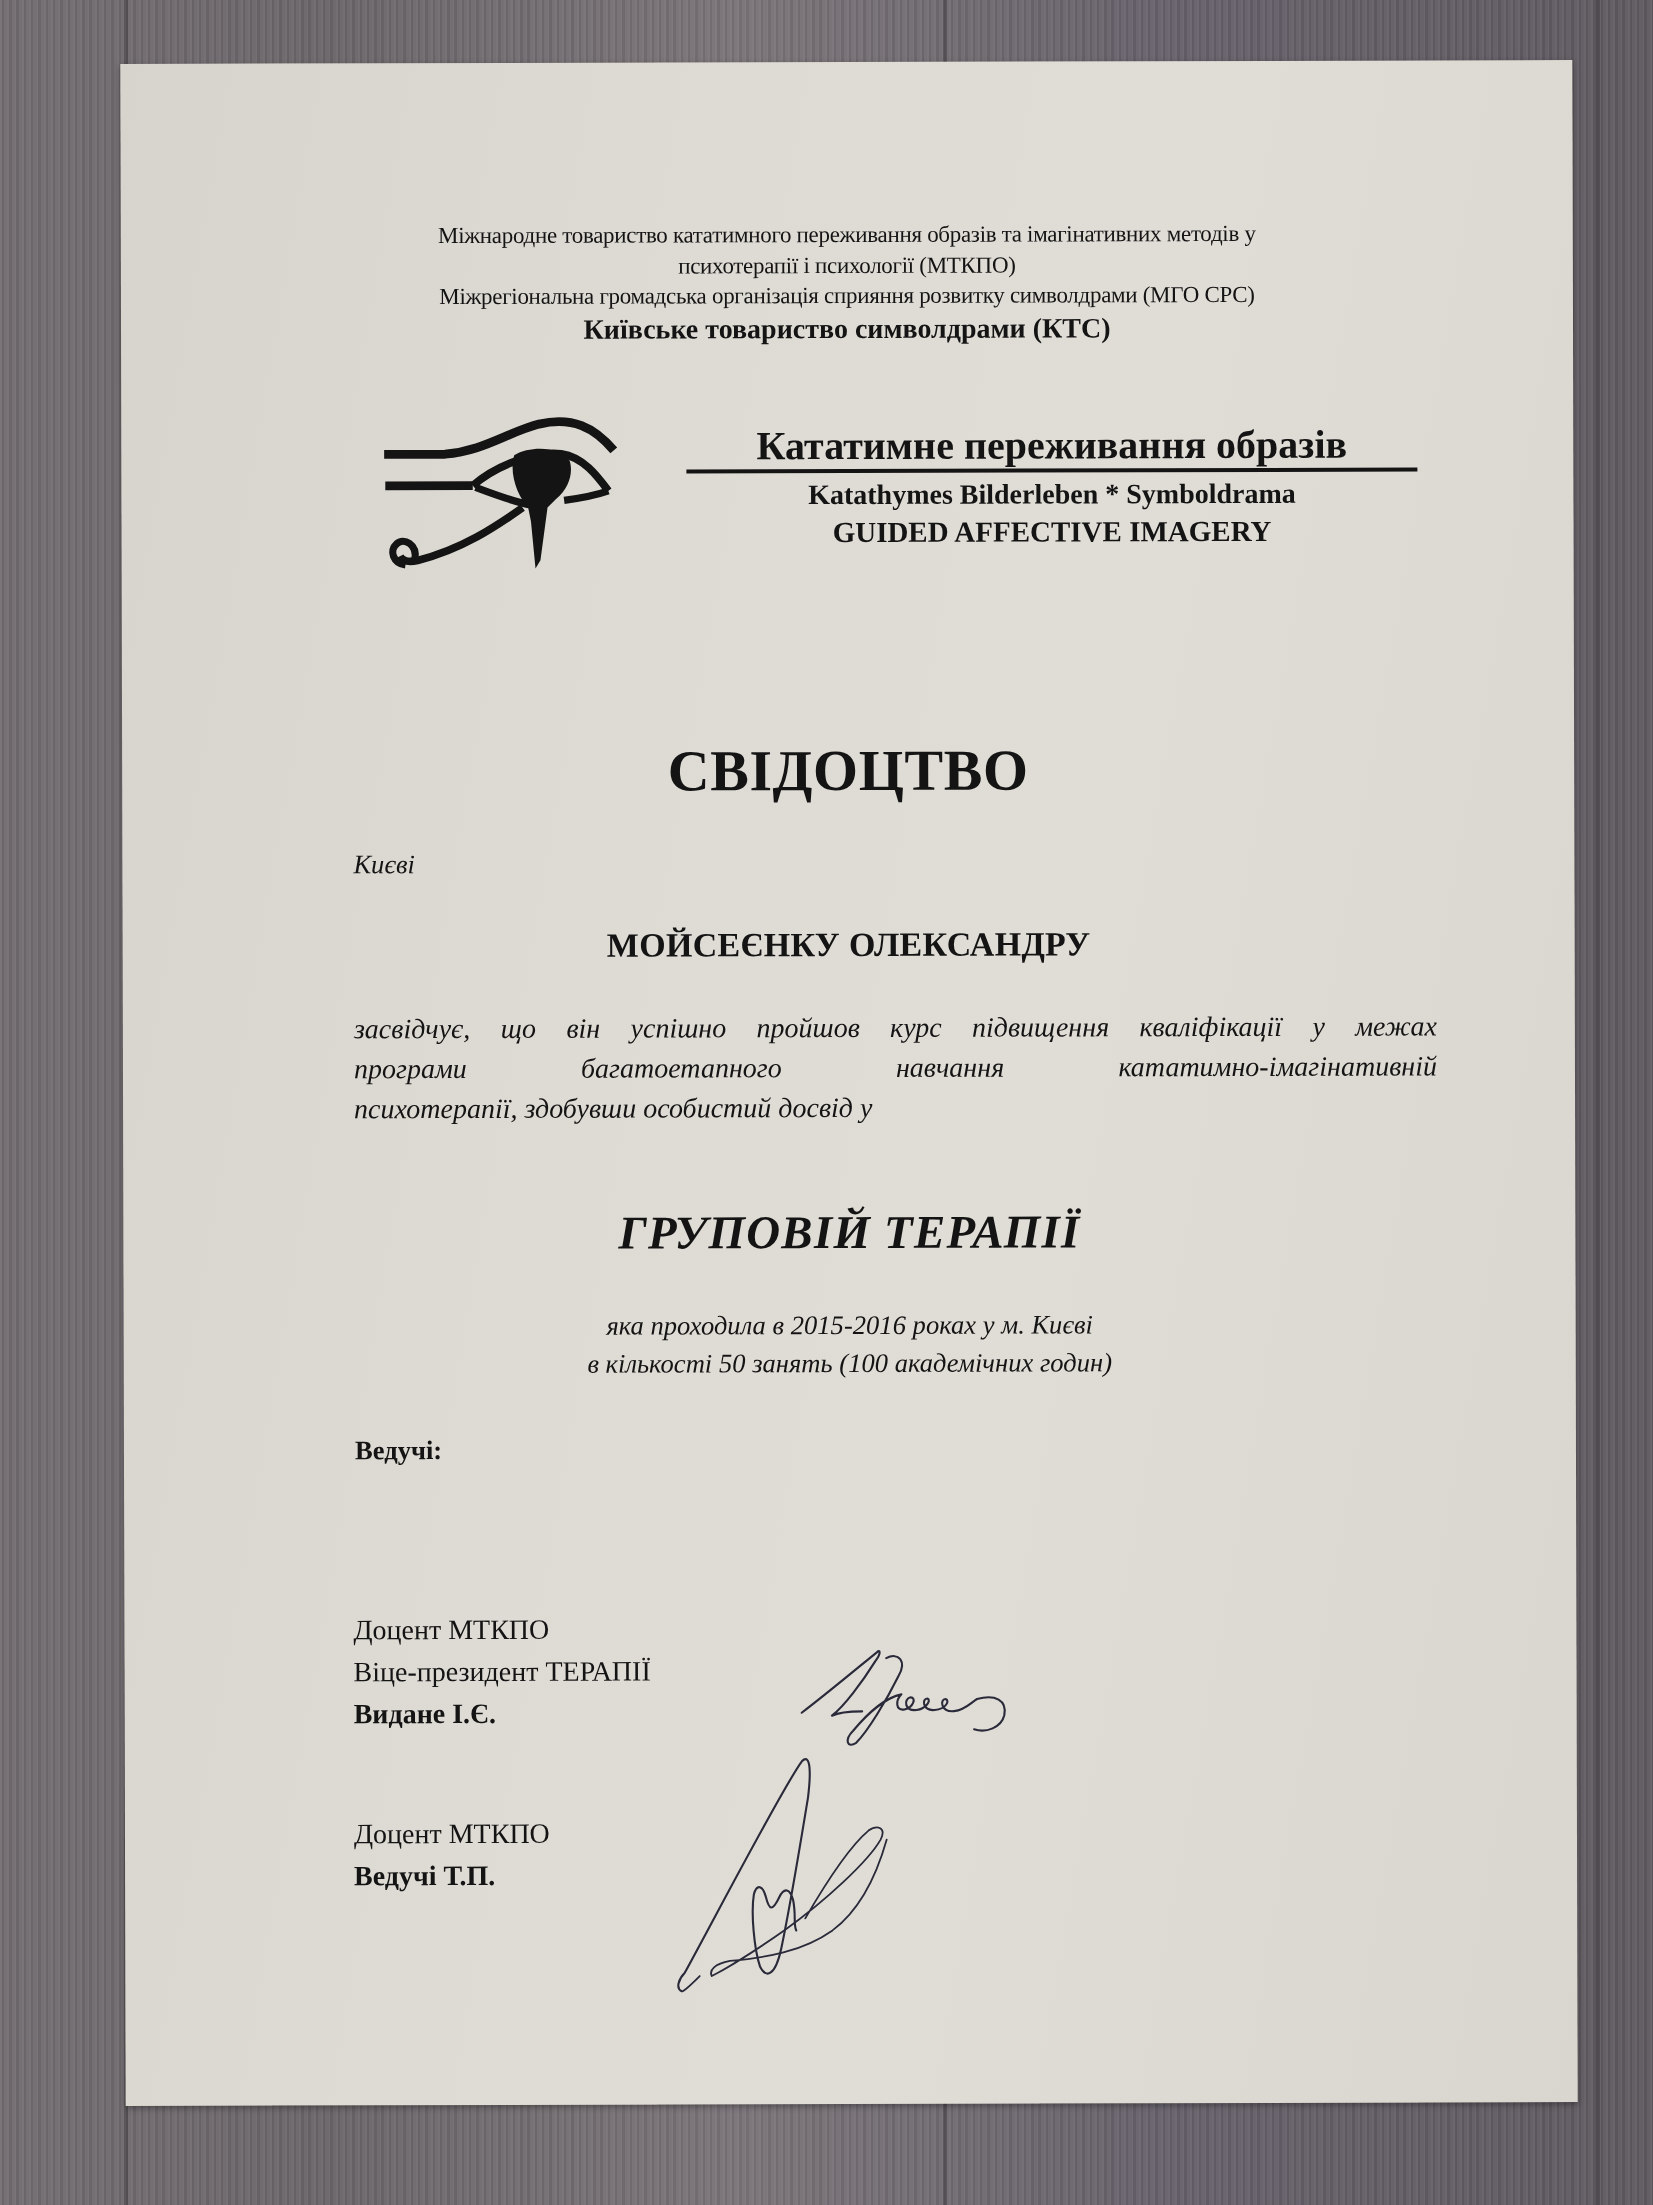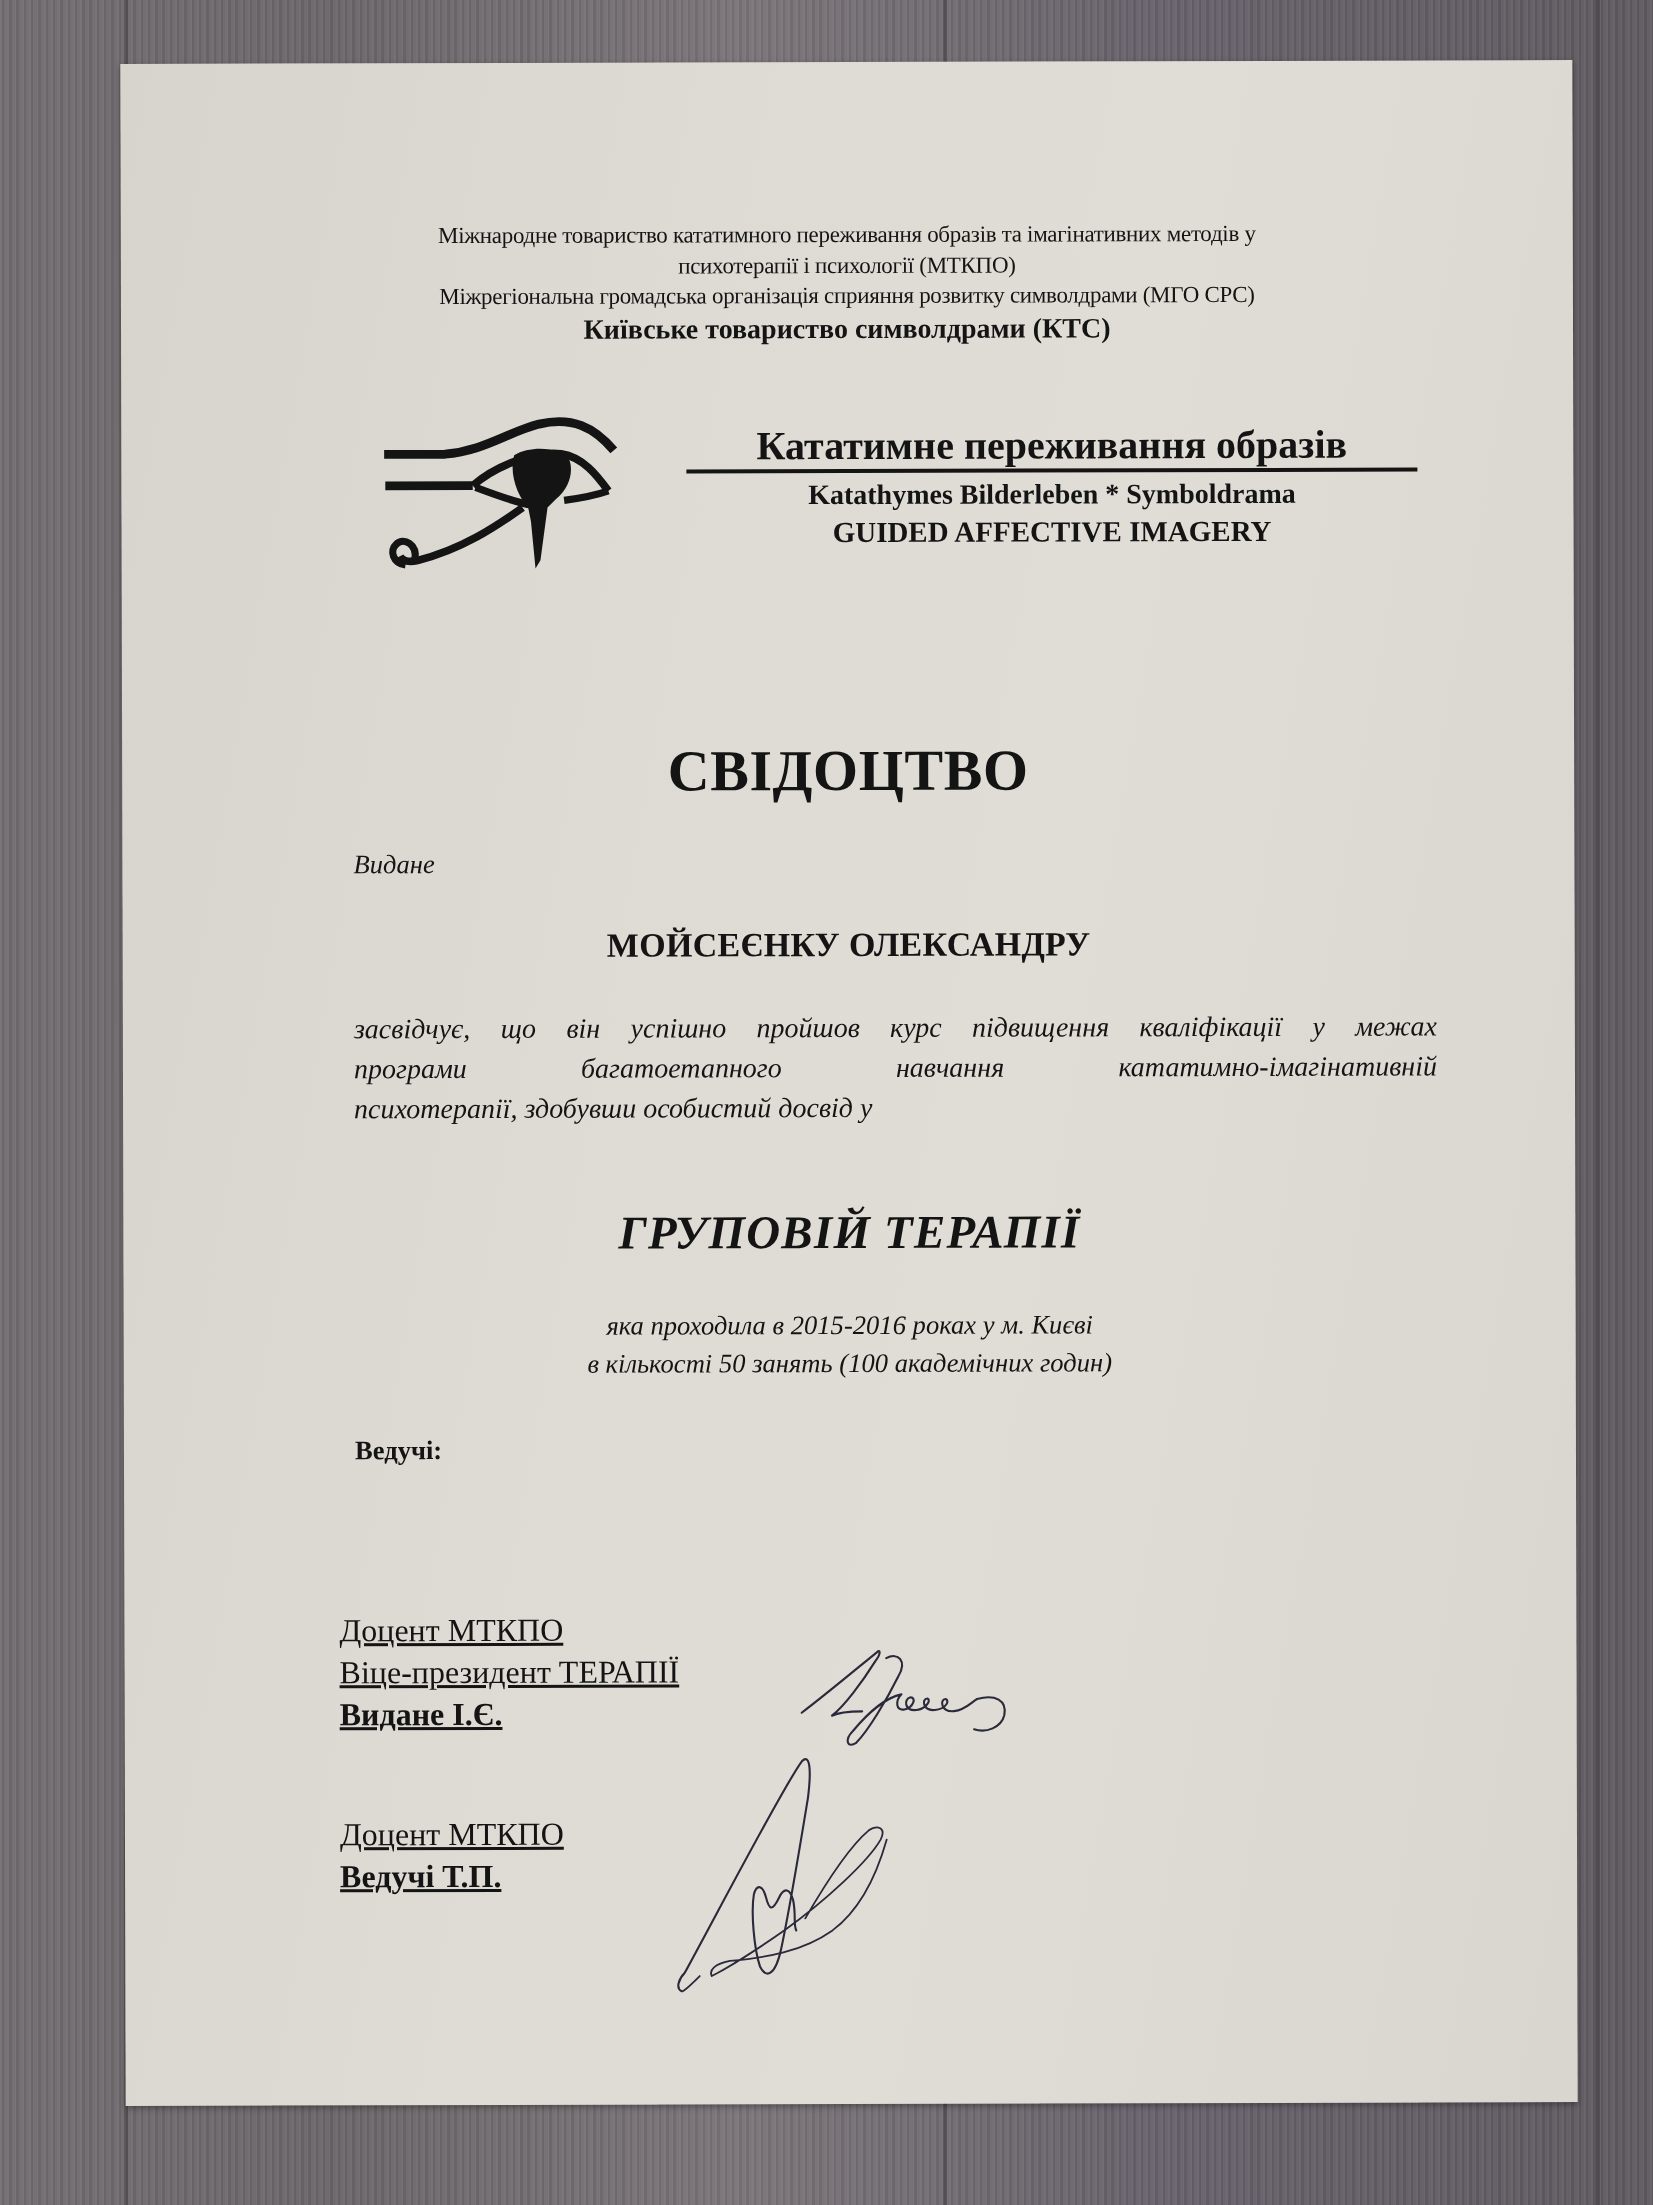--- a/index.html
+++ b/index.html
@@ -36,21 +36,21 @@
   .recipient { font-size: 34px; font-weight: bold; letter-spacing: 0.3px; }
   .para {
     position: absolute; left: 231px; width: 1083px; font-size: 28px; font-style: italic;
     line-height: 40px; text-align: justify; text-align-last: left; white-space: normal;
   }
   .para .line { display: block; text-align: justify; text-align-last: justify; }
   .para .line.last { text-align-last: left; }
   .course { font-size: 47px; font-weight: bold; font-style: italic; letter-spacing: 1.2px; }
   .details { font-size: 26.6px; font-style: italic; line-height: 37px; }
   .hosts-label { left: 231px; font-size: 26.6px; font-weight: bold; }
-  .sig-block { position: absolute; left: 215px; font-size: 32px; line-height: 42px; text-decoration: underline; }
+  .sig-block { position: absolute; left: 229px; font-size: 28px; line-height: 42px; }
   .sig-block .name { font-weight: bold; }
   .signature { position: absolute; }
 </style>
 </head>
 <body>
 
 <div class="plank-seam" style="left:124px;"></div>
 <div class="plank-seam" style="left:943px;"></div>
 <div class="plank-seam" style="left:1596px;"></div>
 
@@ -79,21 +79,21 @@
 
     <path d="M255 80 C285 62 340 65 355 90 C362 110 355 140 330 160 L315 175 L302 270 L293 285 L285 200 L280 175 C262 155 245 115 255 80 Z" fill="#141414"></path>
   </svg>
 
   <div class="logo-title">Кататимне переживання образів</div>
   <div class="logo-sub1">Katathymes Bilderleben * Symboldrama</div>
   <div class="logo-sub2">GUIDED AFFECTIVE IMAGERY</div>
 
   <div class="abs center title-main" style="top:676px;">СВІДОЦТВО</div>
 
-  <div class="abs issued" style="top:786px;">Видане</div>
+  <div class="abs issued" style="top:786px;">Києві</div>
   <div class="abs center recipient" style="top:864px;">МОЙСЕЄНКУ ОЛЕКСАНДРУ</div>
 
   <div class="para" style="top:946px;">
     <span class="line">засвідчує, що він успішно пройшов курс підвищення кваліфікації у межах</span>
     <span class="line">програми багатоетапного навчання кататимно-імагінативній</span>
     <span class="line last">психотерапії, здобувши особистий досвід у</span>
   </div>
 
   <div class="abs center course" style="top:1143px;">ГРУПОВІЙ ТЕРАПІЇ</div>
 

